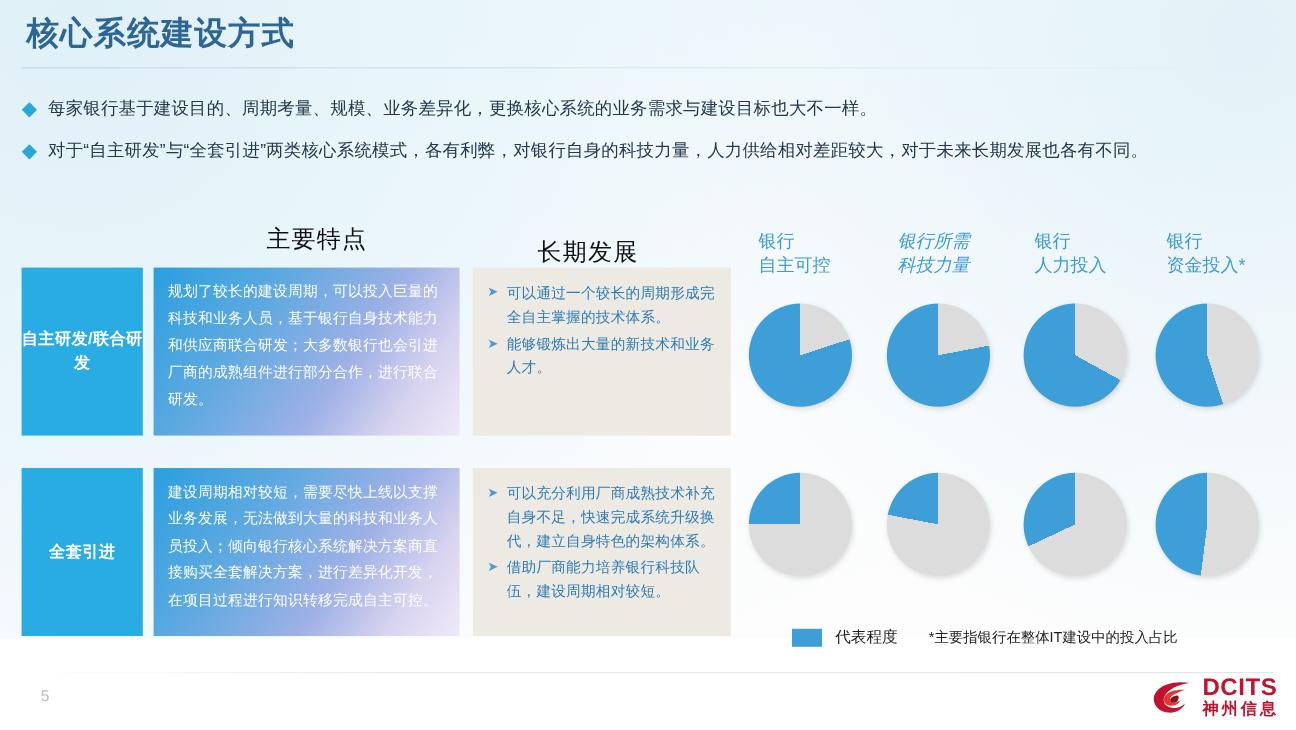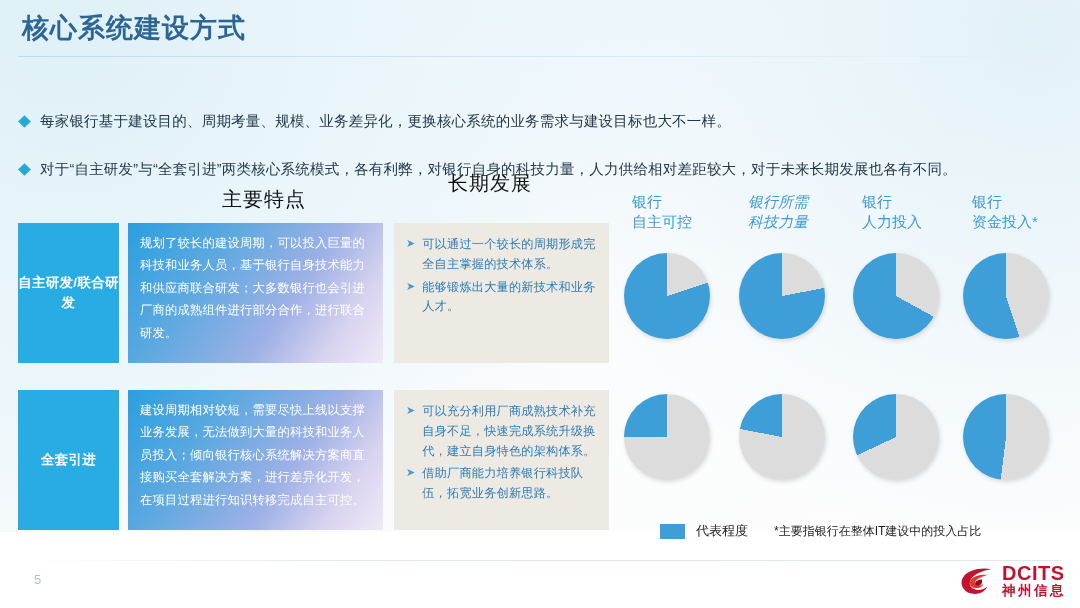--- a/index.html
+++ b/index.html
@@ -20,35 +20,35 @@
     position:absolute;left:22px;top:10px;
     font-size:27px;font-weight:bold;color:#2d6694;
     letter-spacing:1px;
   }
   .title-rule{
     position:absolute;left:18px;top:56px;width:1044px;height:1px;
     background:linear-gradient(90deg,#bfd9e8 0%,#d8e8f1 55%,rgba(226,238,245,0) 100%);
   }
   
   .bullets{position:absolute;left:18px;top:82px;width:1050px;}
-  .bullet{display:flex;align-items:flex-start;margin-bottom:17px;margin-top:30px;}
+  .bullet{display:flex;align-items:flex-start;margin-bottom:17px;}
   .diamond{
     width:9px;height:9px;background:#26a9d4;
     transform:rotate(45deg);margin:5px 11px 0 2px;flex:none;
   }
   .bullet-text{
     font-size:14.5px;color:#23384a;line-height:1.25;
     letter-spacing:.2px;
   }
   
   .col-head{
     position:absolute;font-size:20px;color:#111;letter-spacing:1px;
   }
   .col-head.feat{left:222px;top:186px;}
-  .col-head.dev{left:448px;top:170px;}
+  .col-head.dev{left:448px;top:197px;}
   .pie-head{
     position:absolute;font-size:15px;color:#3f9ad0;line-height:1.32;
   }
   
   .row{position:absolute;left:18px;}
   .row.r1{top:223px;}
   .row.r2{top:390px;}
   .cell-label{
     position:absolute;left:0;width:101px;height:140px;
     background:#28ace3;color:#ffffff;
@@ -151,21 +151,21 @@
   <div class="row r2">
     <div class="cell-label">全套引进</div>
     <div class="cell-feat">建设周期相对较短，需要尽快上线以支撑业务发展，无法做到大量的科技和业务人员投入；倾向银行核心系统解决方案商直接购买全套解决方案，进行差异化开发，在项目过程进行知识转移完成自主可控。</div>
     <div class="cell-dev">
       <div class="dev-item">
         <span class="arrow">➤</span>
         <span class="dev-text">可以充分利用厂商成熟技术补充自身不足，快速完成系统升级换代，建立自身特色的架构体系。</span>
       </div>
       <div class="dev-item">
         <span class="arrow">➤</span>
-        <span class="dev-text">借助厂商能力培养银行科技队伍，拓宽业务创新思路。</span>
+        <span class="dev-text">借助厂商能力培养银行科技队伍，建设周期相对较短。</span>
       </div>
     </div>
   </div>
 
   <div class="pie" style="left: 624px; top: 253px; background: conic-gradient(rgb(220, 220, 220) 0deg, rgb(220, 220, 220) 72deg, rgb(61, 158, 216) 72deg, rgb(61, 158, 216) 360deg);"></div>
   <div class="pie" style="left: 739px; top: 253px; background: conic-gradient(rgb(220, 220, 220) 0deg, rgb(220, 220, 220) 79.2deg, rgb(61, 158, 216) 79.2deg, rgb(61, 158, 216) 360deg);"></div>
   <div class="pie" style="left: 853px; top: 253px; background: conic-gradient(rgb(220, 220, 220) 0deg, rgb(220, 220, 220) 118.8deg, rgb(61, 158, 216) 118.8deg, rgb(61, 158, 216) 360deg);"></div>
   <div class="pie" style="left: 963px; top: 253px; background: conic-gradient(rgb(220, 220, 220) 0deg, rgb(220, 220, 220) 162deg, rgb(61, 158, 216) 162deg, rgb(61, 158, 216) 360deg);"></div>
 
   <div class="pie" style="left: 624px; top: 394px; background: conic-gradient(rgb(220, 220, 220) 0deg, rgb(220, 220, 220) 270deg, rgb(61, 158, 216) 270deg, rgb(61, 158, 216) 360deg);"></div>

